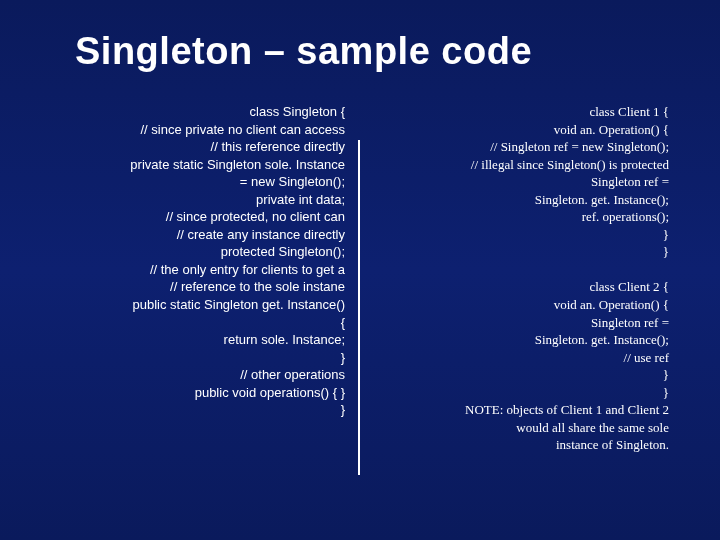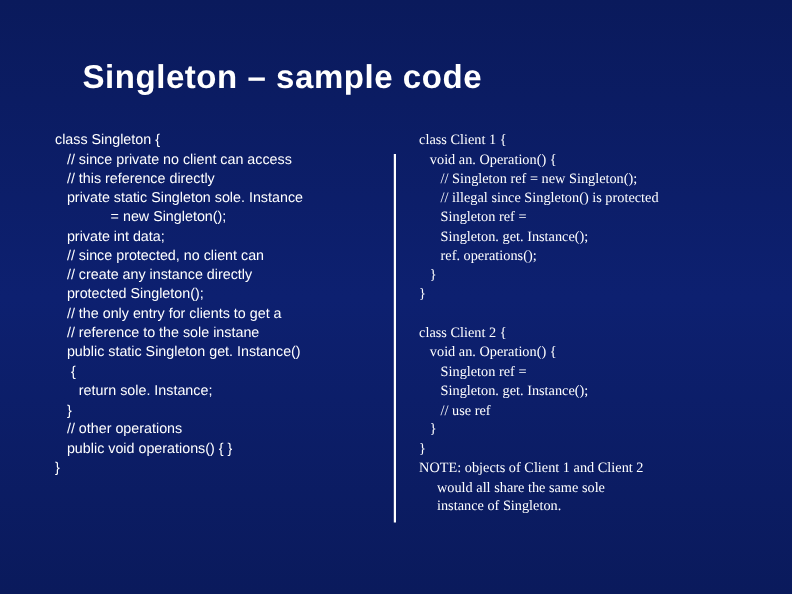--- a/index.html
+++ b/index.html
@@ -9,31 +9,31 @@
     height: 540px;
     overflow: hidden;
   }
   body {
     background: linear-gradient(to bottom, #0a1a5c 0%, #0d2070 50%, #0a1a5c 100%);
     color: #ffffff;
     font-family: Verdana, Geneva, sans-serif;
     position: relative;
   }
   .title {
-    font-size: 30px;
+    font-size: 38px;
     font-weight: bold;
     padding: 30px 0 0 75px;
     letter-spacing: 0.5px;
-    margin-top: 24px;
   }
   .content {
     display: flex;
     flex-direction: row;
     padding: 30px 35px 0 50px;
-    gap: 16px;
+    gap: 4px;
+    text-align: right;
   }
   .col {
     font-size: 13px;
     line-height: 1.35;
     white-space: pre;
     font-family: Verdana, Geneva, sans-serif;
   }
   .col-left {
     width: 295px;
     padding-right: 8px;

